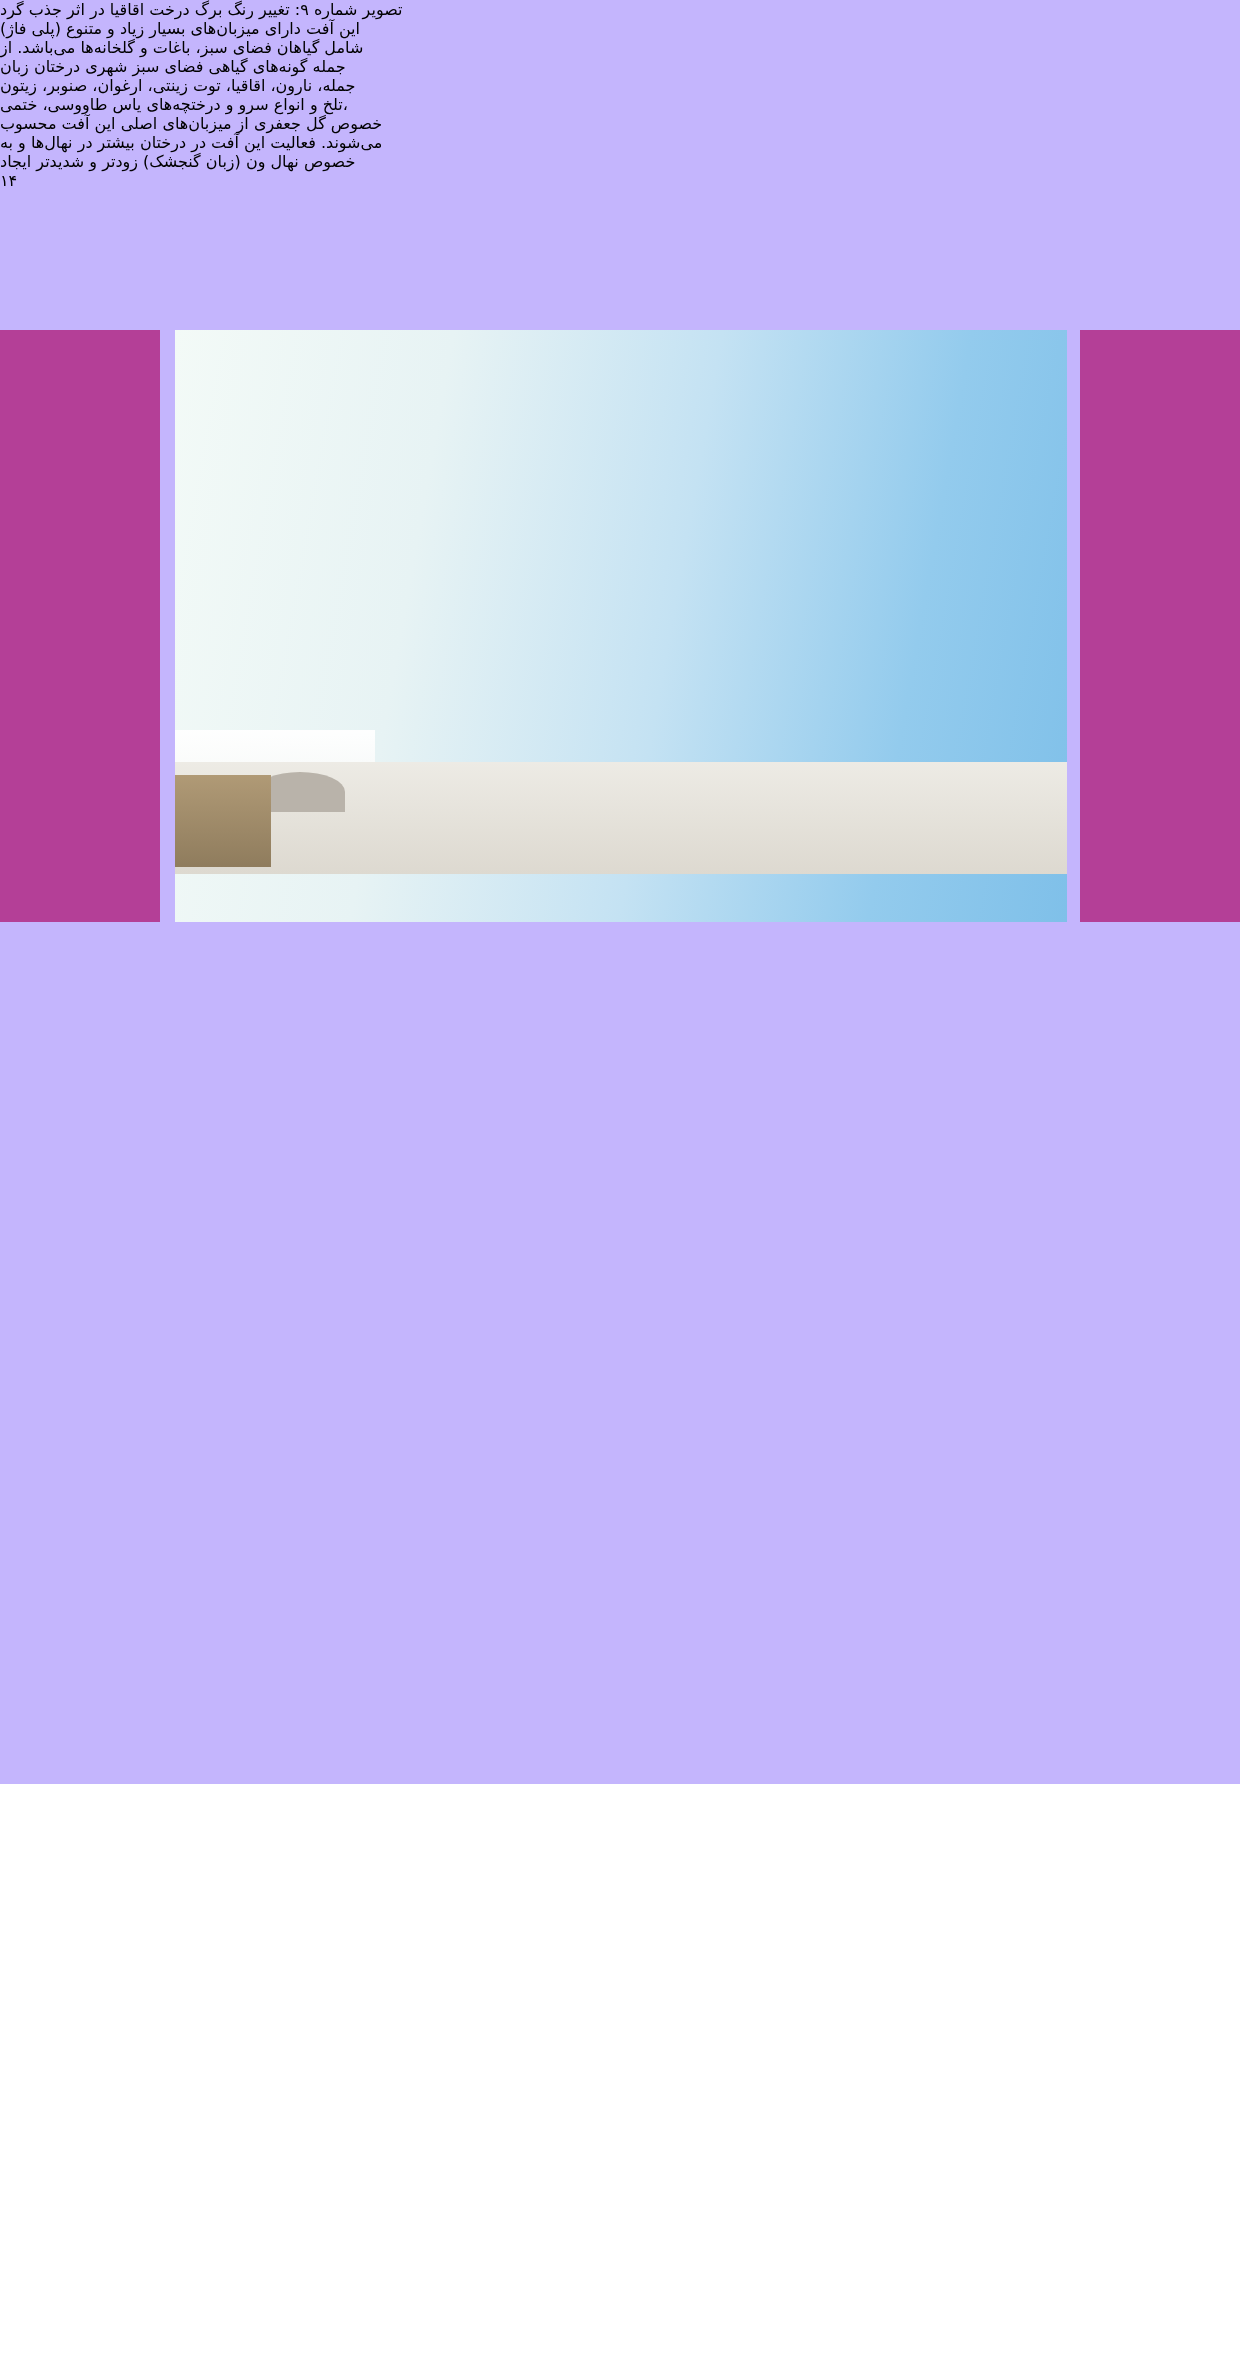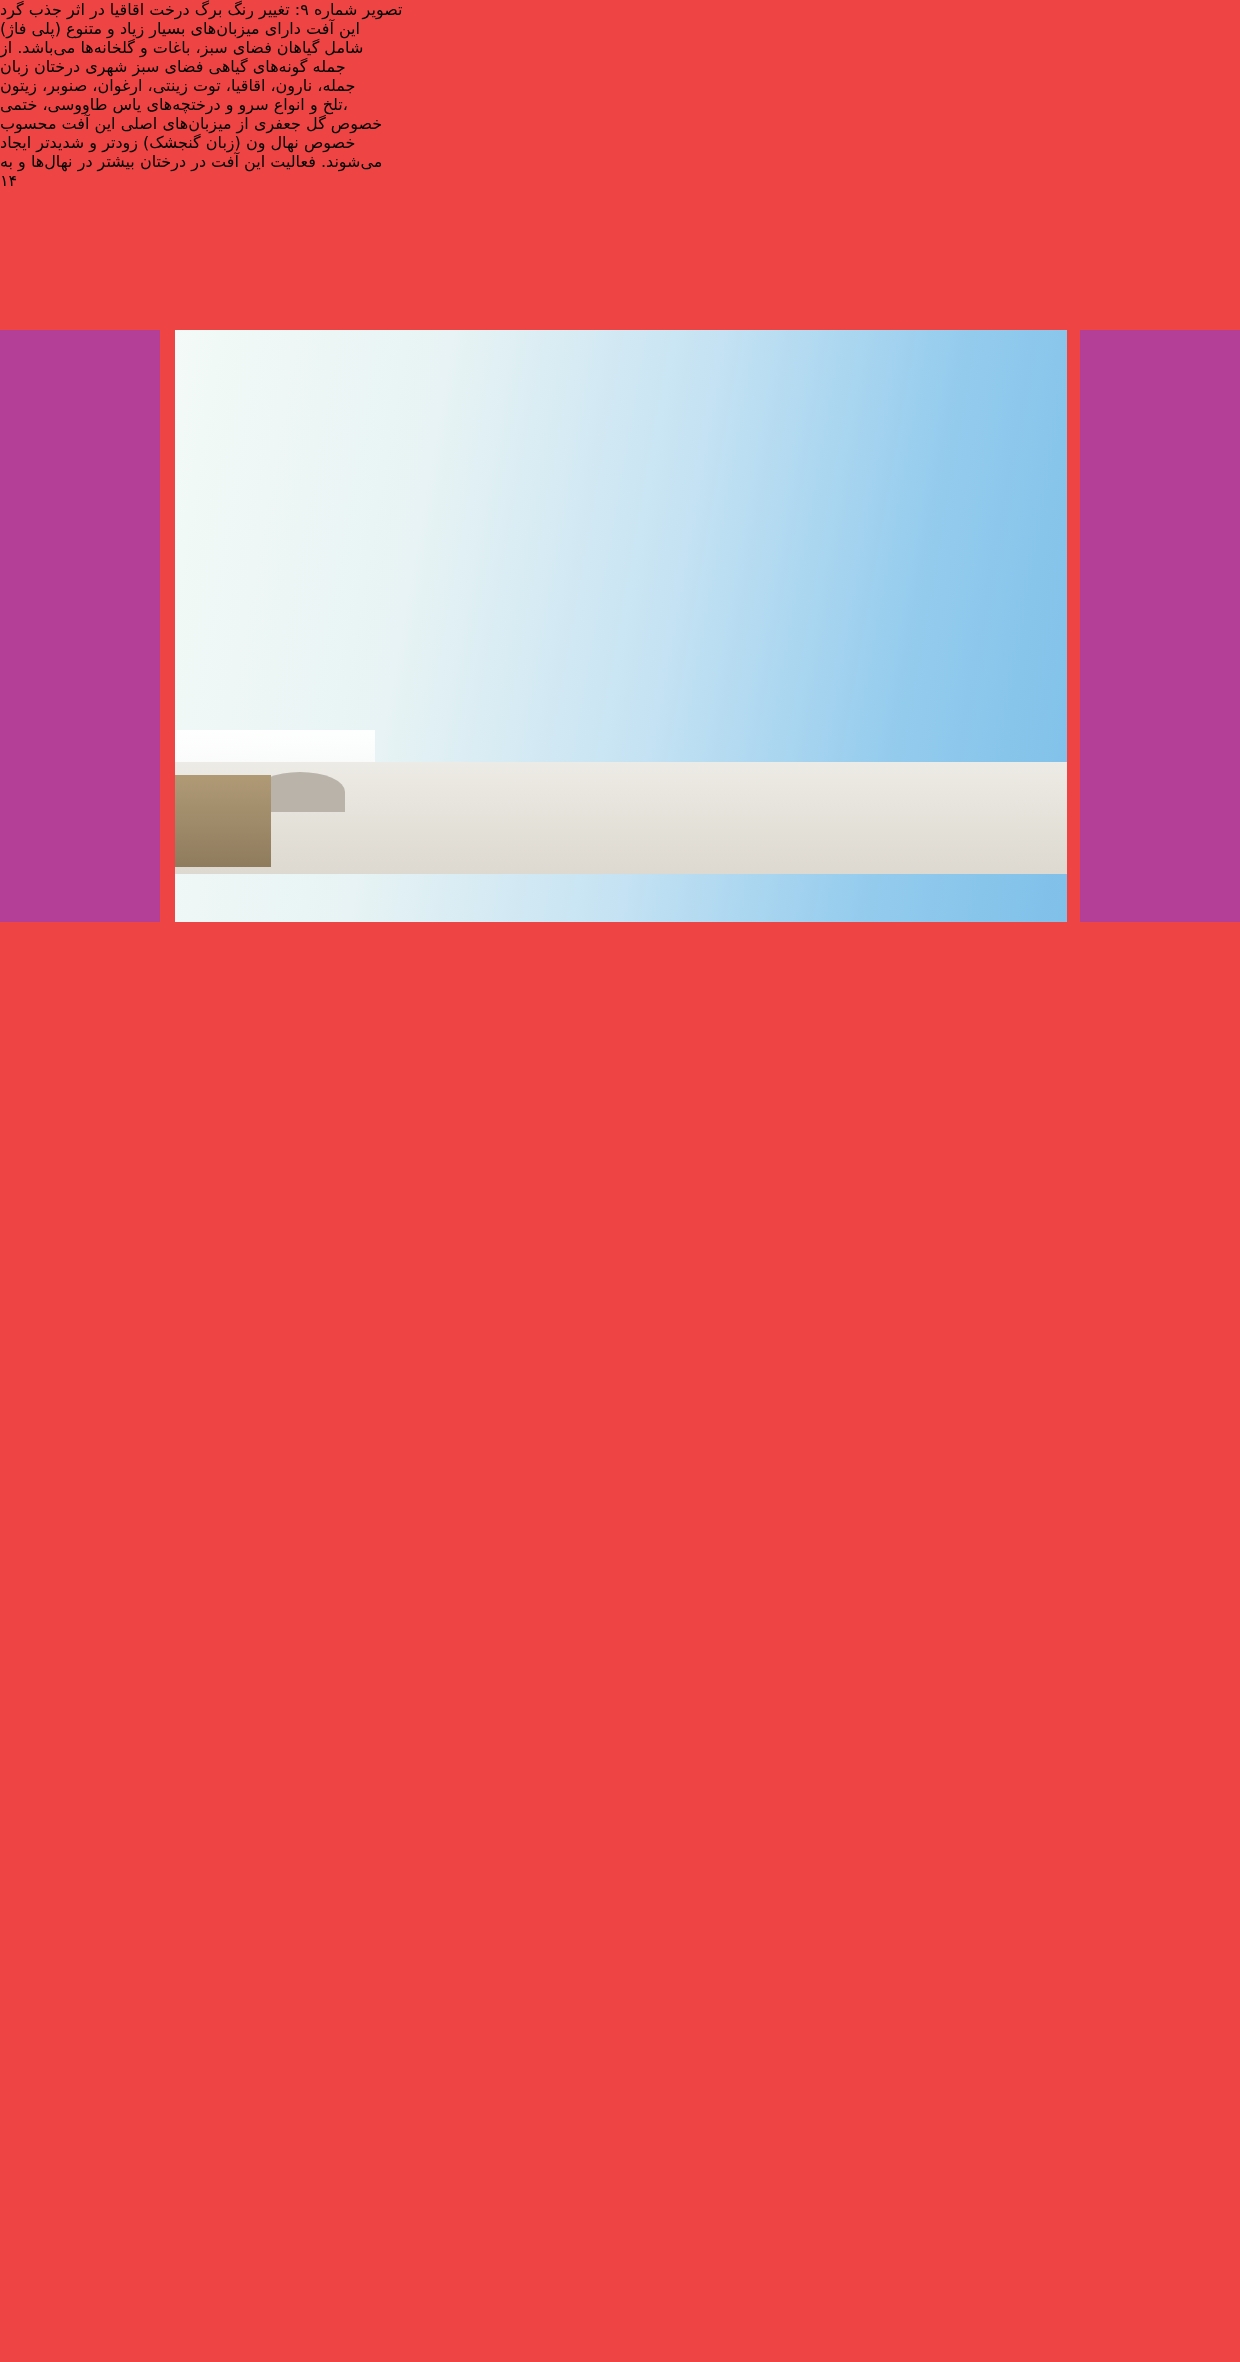--- a/index.html
+++ b/index.html
@@ -1,16 +1,16 @@
 <!DOCTYPE html>
 <html lang="fa"><head>
 <meta charset="utf-8">
 <style>
   html,body{margin:0;padding:0;background:#ffffff;}
-  .page{position:relative;width:1240px;height:2362px;background:#ef4444;overflow:hidden;
+  .page{position:relative;width:1240px;height:1784px;background:#c4b5fd;overflow:hidden;
         font-family:"DejaVu Sans",sans-serif;}
 
   
   .bar{position:absolute;top:330px;height:592px;background:#b43f97;}
   .bar.left{left:0;width:160px;}
   .bar.right{left:1080px;width:160px;}
 
   
   .photo{position:absolute;left:175px;top:330px;width:892px;height:592px;overflow:hidden;
          background:linear-gradient(100deg,#f3faf7 0%,#e7f3f4 28%,#c4e2f3 55%,#93cbed 80%,#7fc0e9 100%);}
@@ -169,22 +169,22 @@
   <div class="section-tail"></div>
   <div class="tail-carve"></div>
 
   <div class="body-text">
     <div class="bline">این آفت دارای میزبان‌های بسیار زیاد و متنوع (پلی فاژ)</div>
     <div class="bline">شامل گیاهان فضای سبز، باغات و گلخانه‌ها می‌باشد. از</div>
     <div class="bline">جمله گونه‌های گیاهی فضای سبز شهری درختان زبان</div>
     <div class="bline">جمله، نارون، اقاقیا، توت زینتی، ارغوان، صنوبر، زیتون</div>
     <div class="bline">تلخ و انواع سرو و درختچه‌های یاس طاووسی، ختمی،</div>
     <div class="bline">خصوص گل جعفری از میزبان‌های اصلی این آفت محسوب</div>
+    <div class="bline">می‌شوند. فعالیت این آفت در درختان بیشتر در نهال‌ها و به</div>
     <div class="bline">خصوص نهال ون (زبان گنجشک) زودتر و شدیدتر ایجاد</div>
-    <div class="bline">می‌شوند. فعالیت این آفت در درختان بیشتر در نهال‌ها و به</div>
   </div>
 
   <div class="footer">
     <div class="f-rule"></div>
     <div class="diamond"></div>
     <div class="page-num">۱۴</div>
     <div class="diamond"></div>
     <div class="f-rule"></div>
   </div>
 

